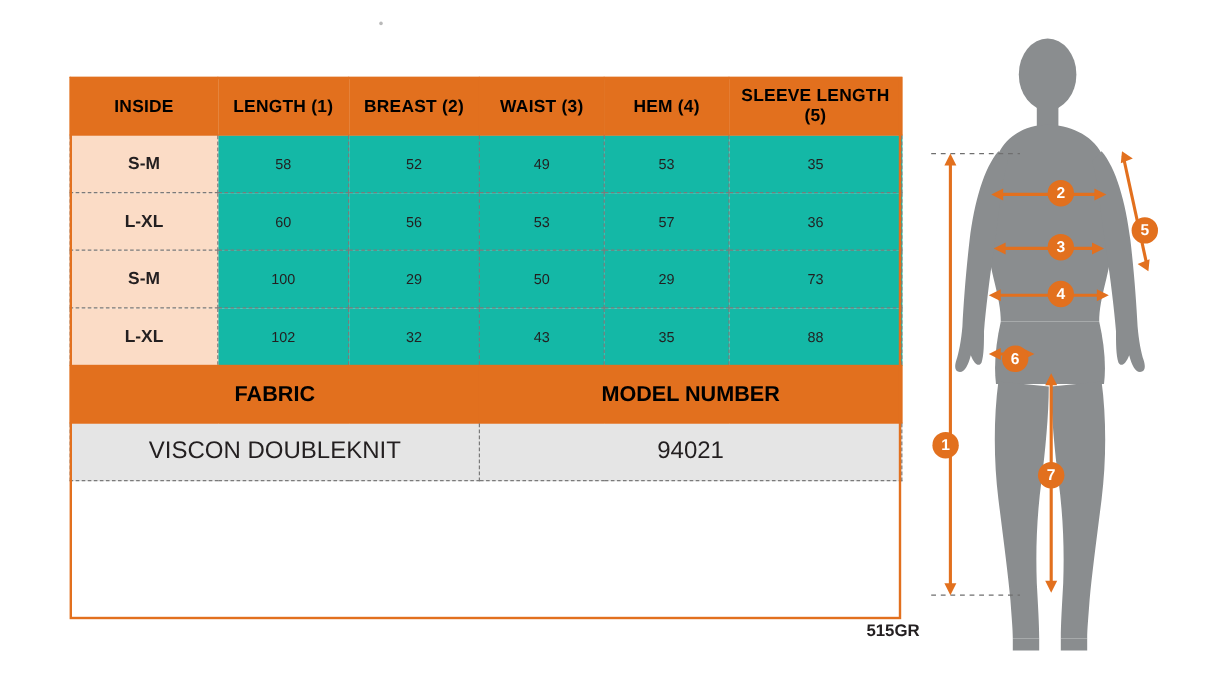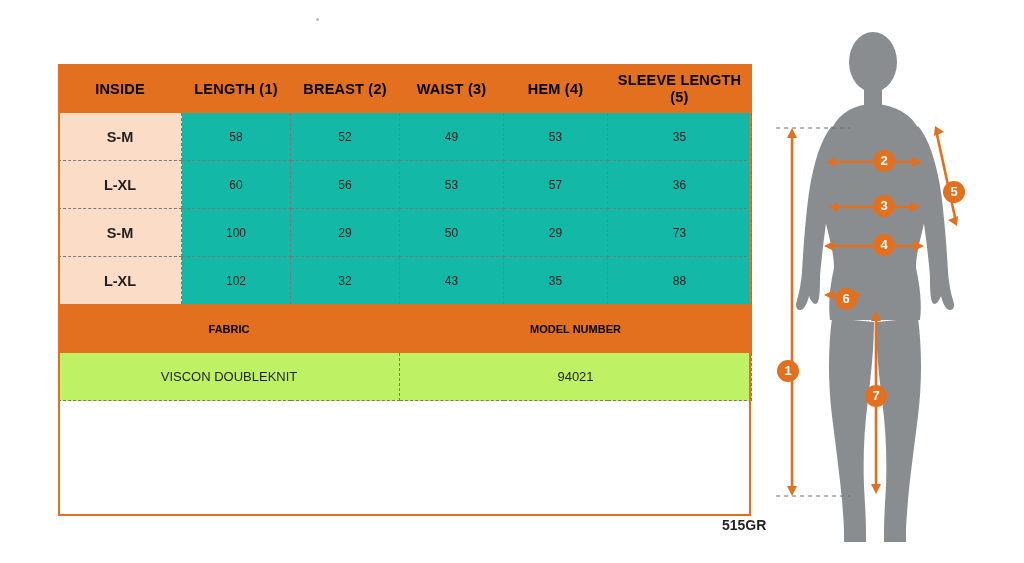--- a/index.html
+++ b/index.html
@@ -56,26 +56,26 @@
     font-size: 14.5px;
   }
   #size-table .cell {
     background: #14b8a6;
     font-size: 12px;
   }
   #size-table .fabric-hdr {
     background: #e2701e;
     color: #000000;
     font-weight: bold;
-    font-size: 11px;
+    font-size: 18px;
     border: 1px solid #e2701e;
   }
   #size-table .fabric-val {
-    background: #bef264;
-    font-size: 13px;
+    background: #e5e5e5;
+    font-size: 20px;
   }
   .outer-wrap {
     position: absolute;
     left: 58px;
     top: 64px;
     width: 693px;
     height: 452px;
     border: 2px solid #e2701e;
     box-sizing: border-box;
     pointer-events: none;

